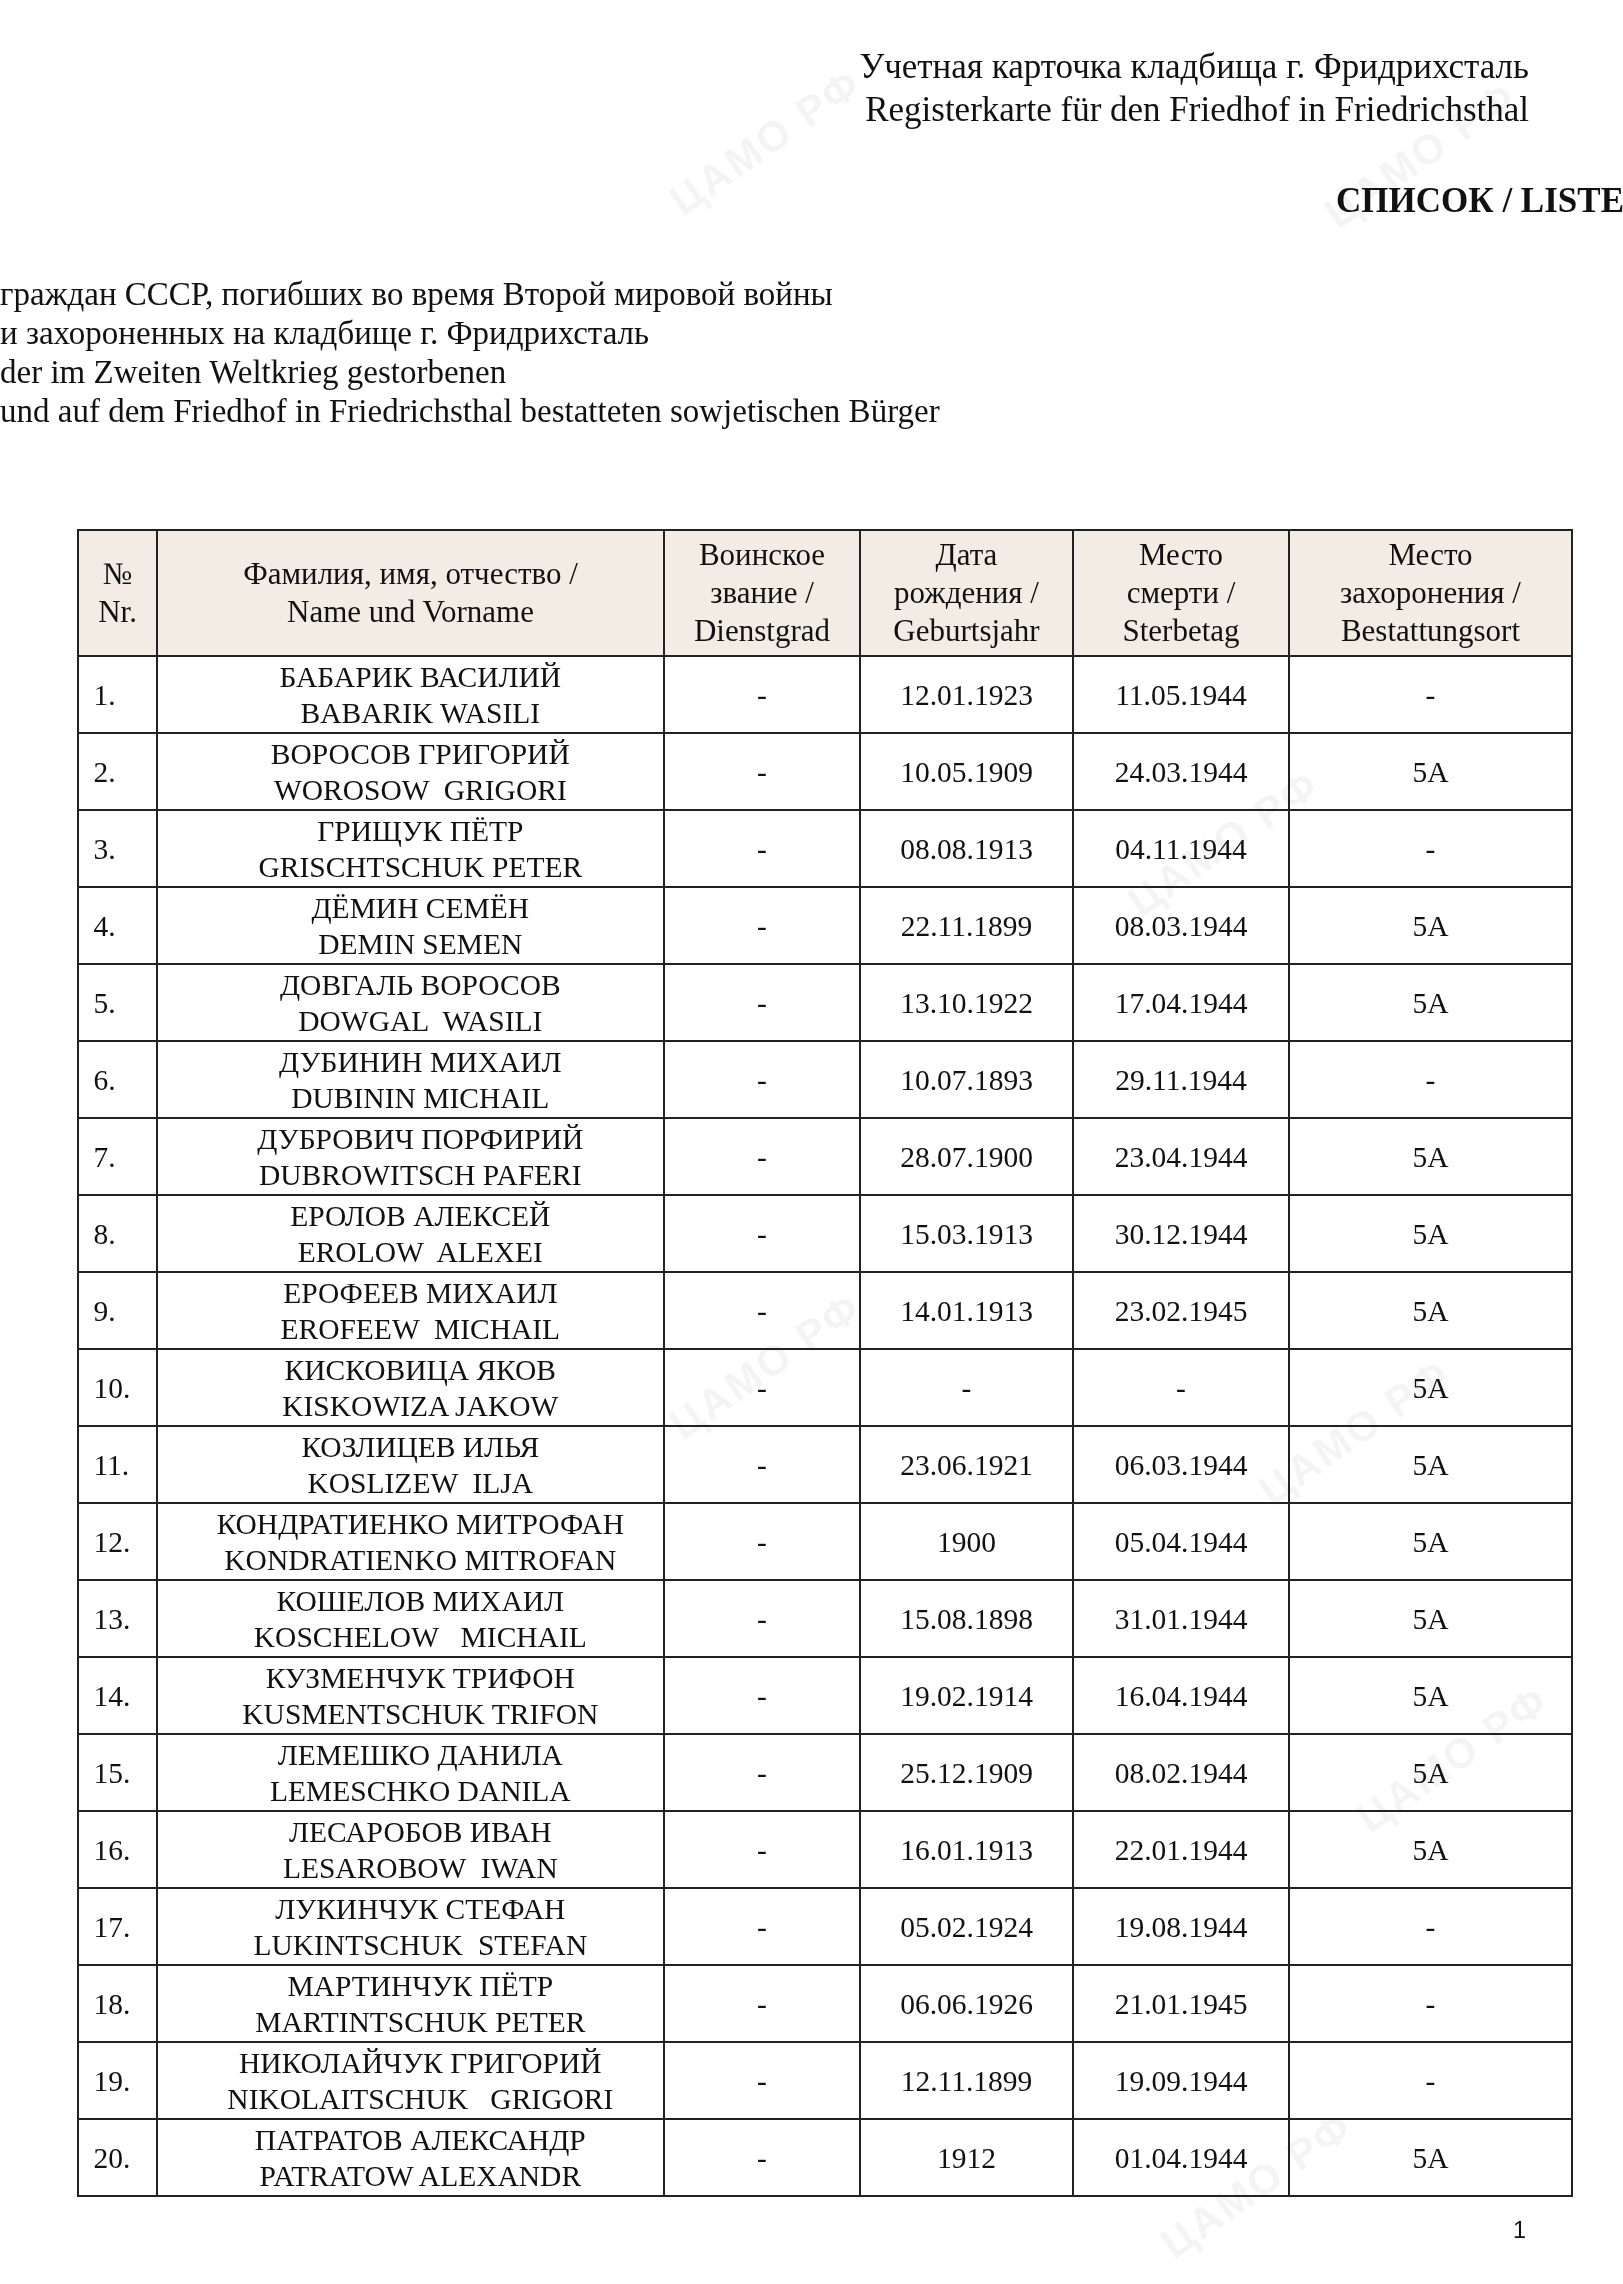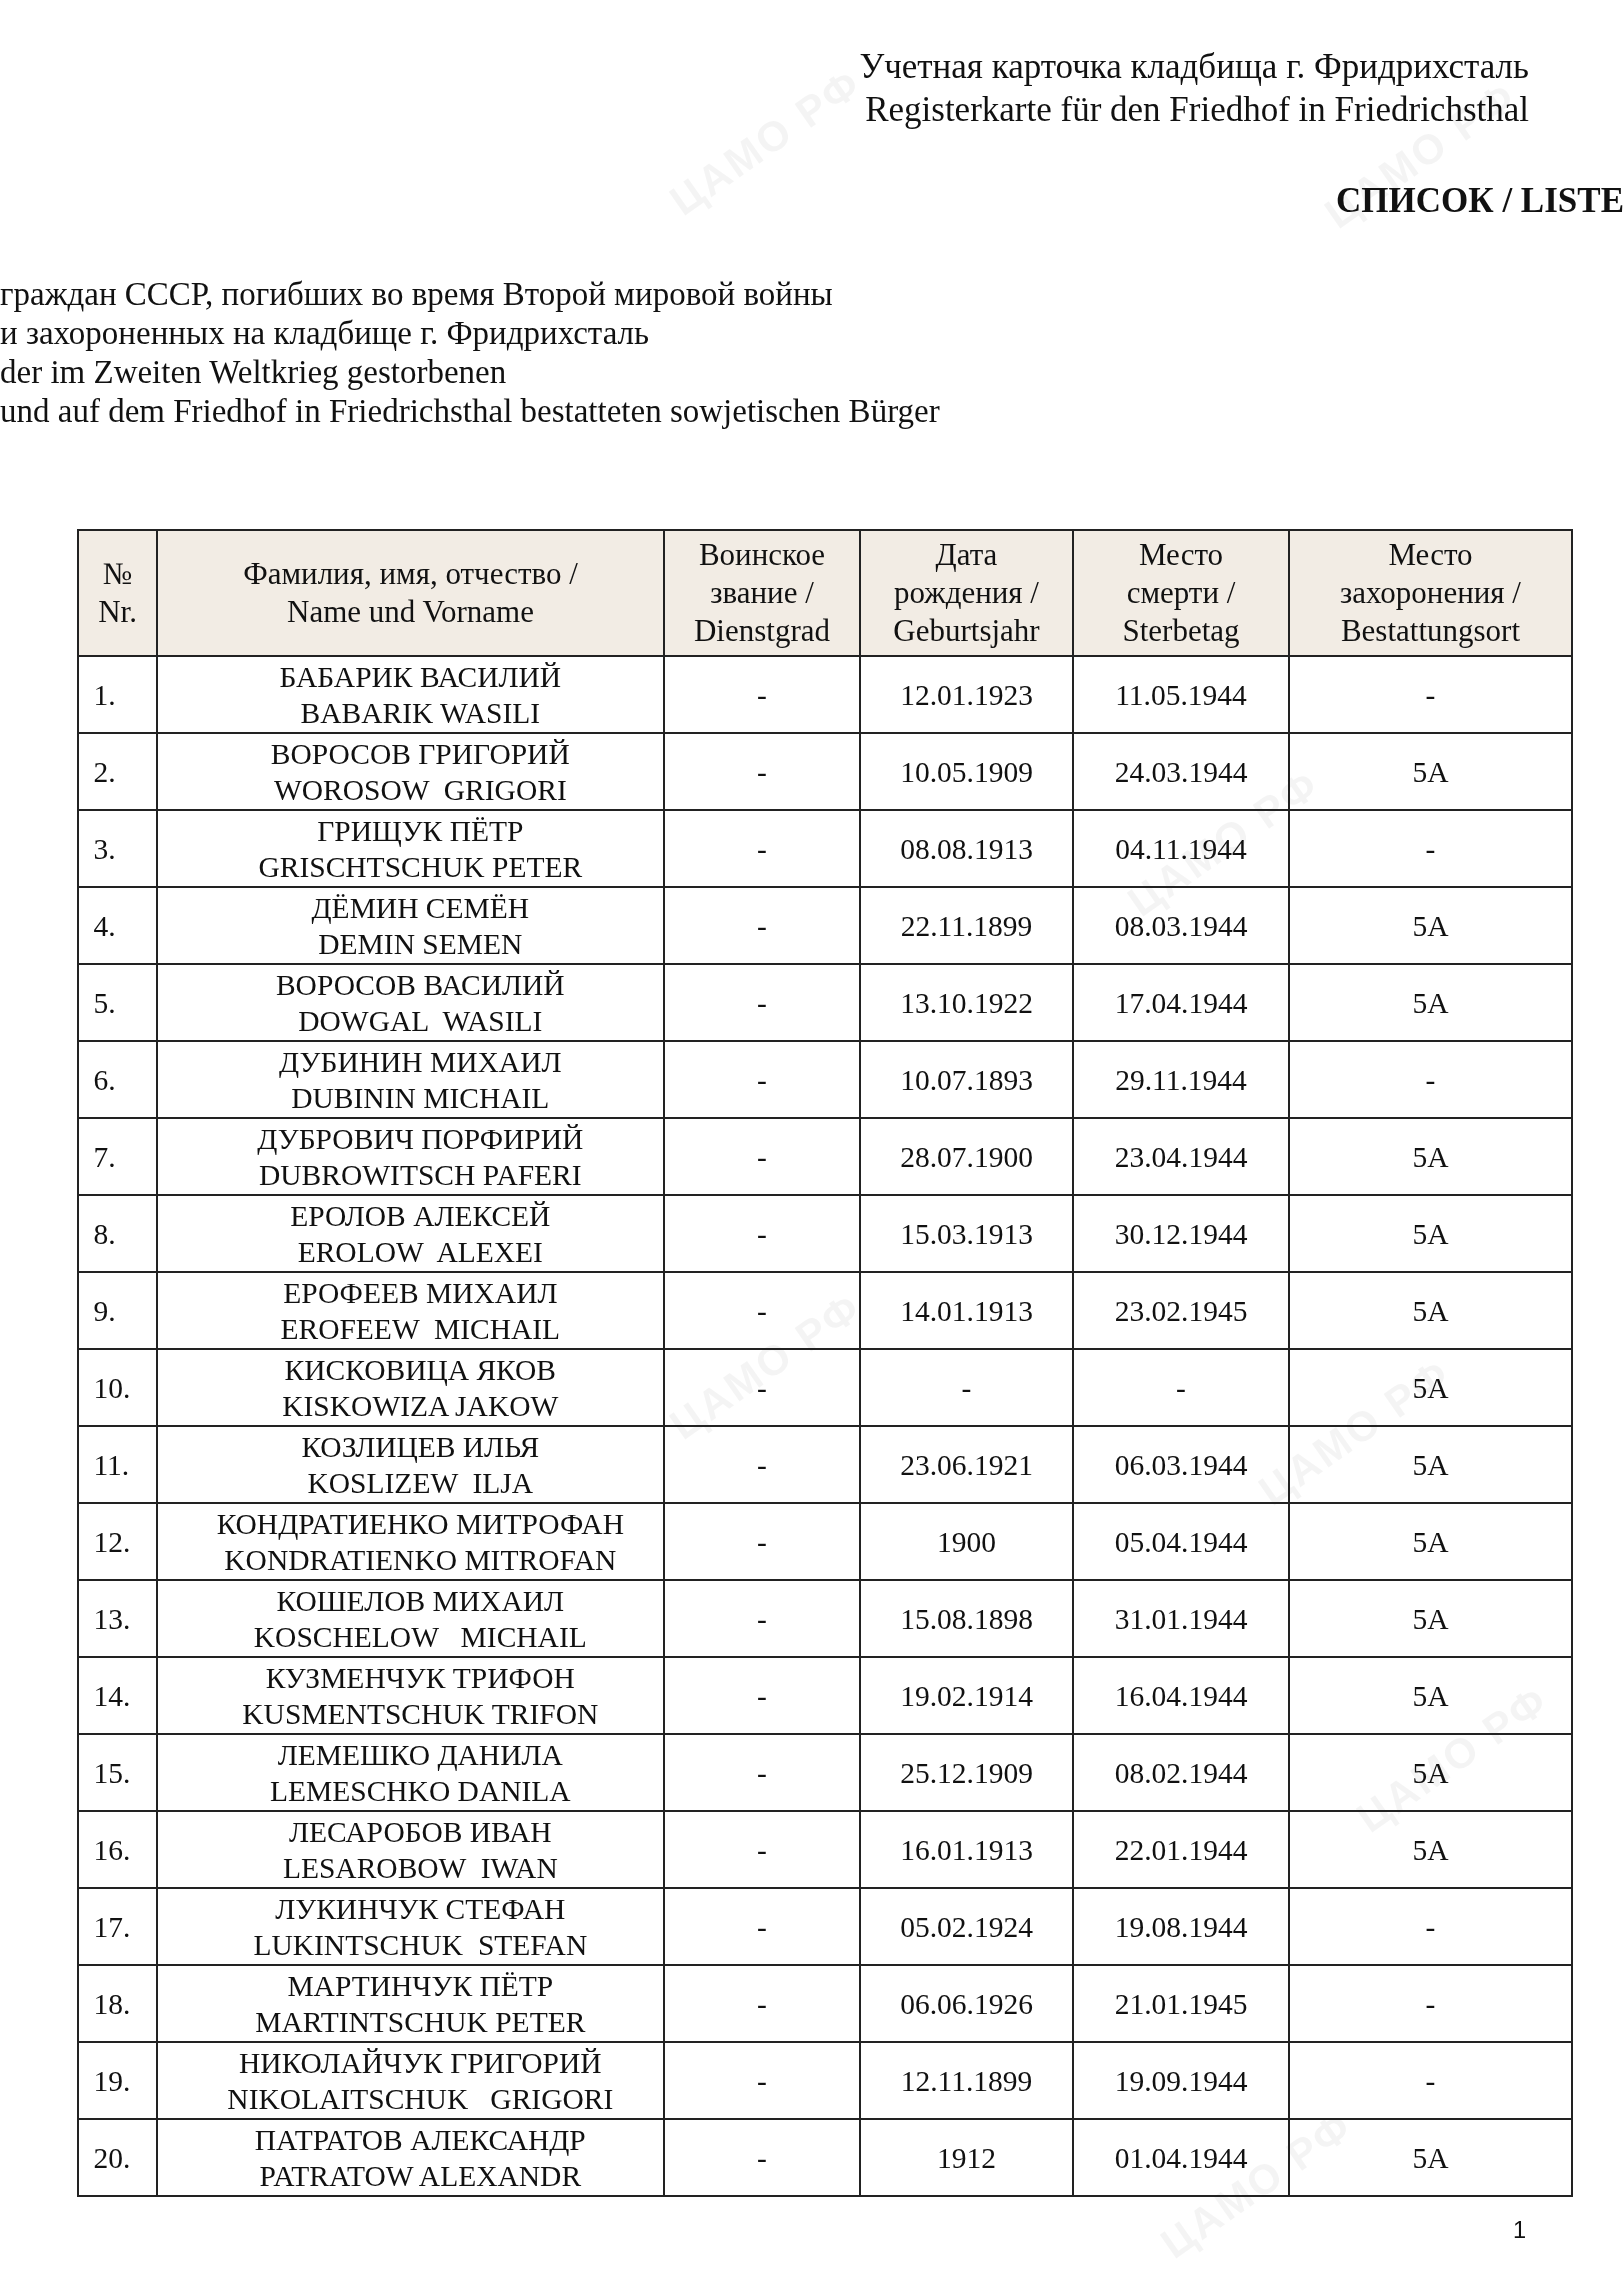--- a/index.html
+++ b/index.html
@@ -155,21 +155,21 @@
           <span class="name-line" style="white-space:pre">DEMIN SEMEN</span>
         </td>
         <td>-</td>
         <td>22.11.1899</td>
         <td>08.03.1944</td>
         <td>5A</td>
       </tr>
       <tr>
         <td class="num">5.</td>
         <td class="name">
-          <span class="name-line">ВОРОСОВ ВАСИЛИЙ</span>
+          <span class="name-line">ДОВГАЛЬ ВОРОСОВ</span>
           <span class="name-line" style="white-space:pre">DOWGAL  WASILI</span>
         </td>
         <td>-</td>
         <td>13.10.1922</td>
         <td>17.04.1944</td>
         <td>5A</td>
       </tr>
       <tr>
         <td class="num">6.</td>
         <td class="name">

